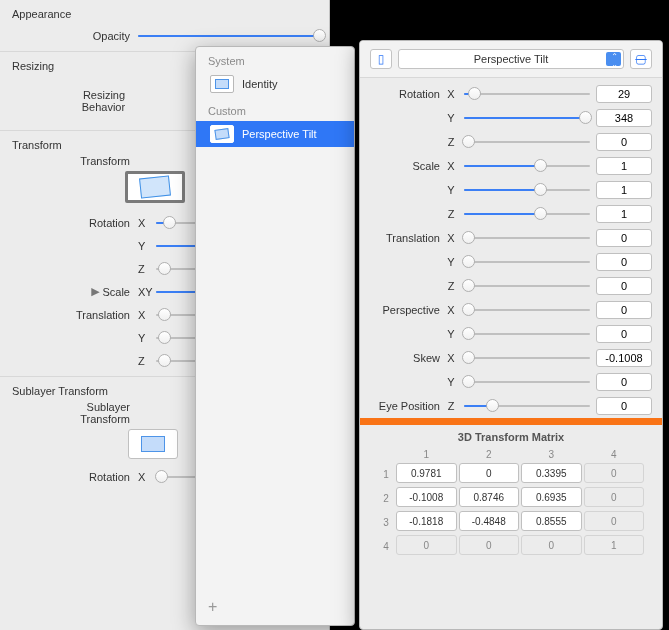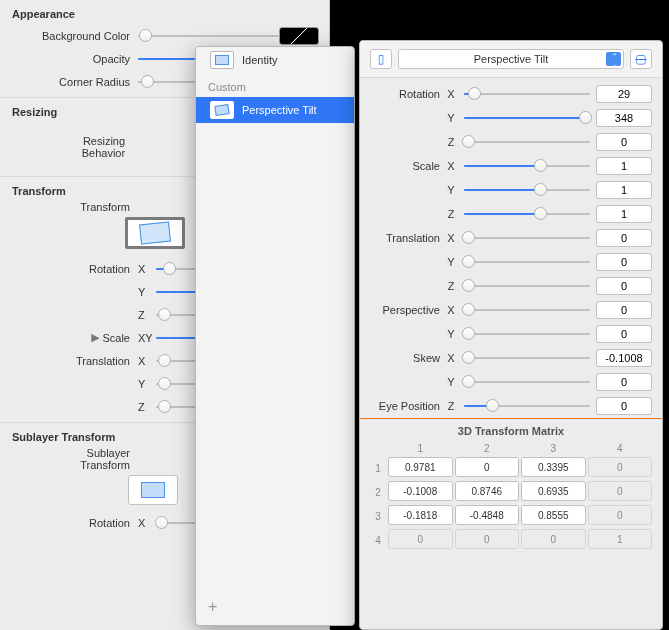--- a/index.html
+++ b/index.html
@@ -15,21 +15,21 @@
   .left-panel {
     position: absolute;
     left: 0; top: 0;
     width: 330px;
     height: 630px;
     background: #ececec;
     border-right: 1px solid #c4c4c4;
     padding: 4px 0;
   }
   .section-header {
-    font-weight: 700;
+    font-weight: 400;
     padding: 4px 12px;
     font-size: 11px;
   }
   .section-divider {
     border-top: 1px solid #d8d8d8;
     margin: 4px 0;
   }
   .prop-row {
     display: flex;
     align-items: center;
@@ -210,21 +210,21 @@
   }
   .hdr-select .chev {position:absolute;right:5px;top:3px;color:#fff;font-size:8px;z-index:1;line-height:1;}
   .r-row {
     display:flex;align-items:center;height:24px;
     padding:0 10px 0 0;
   }
   .r-label {width:84px;text-align:right;padding-right:4px;font-size:11px;}
   .r-axis {width:14px;text-align:center;font-size:11px;}
   .r-slider {flex:1;position:relative;height:18px;margin:0 6px;}
   .r-input {width:56px;height:18px;border:1px solid #c0c0c0;border-radius:3px;text-align:center;font-size:11px;background:#fff;}
-  .matrix-section {border-top:1px solid #f97316;padding:6px 10px 10px;}
+  .matrix-section {border-top:7px solid #f97316;padding:6px 18px 10px;}
   .matrix-title {text-align:center;font-weight:600;font-size:11px;color:#555;margin-bottom:4px;}
   .matrix-grid {display:grid;grid-template-columns:16px repeat(4,1fr);grid-template-rows:14px repeat(4,22px);gap:2px;}
   .mx-colhdr,.mx-rowhdr {display:flex;align-items:center;justify-content:center;color:#888;font-size:10px;}
   .mx-cell {height:20px;border:1px solid #c0c0c0;border-radius:3px;text-align:center;font-size:10px;background:#fff;display:flex;align-items:center;justify-content:center;}
   .mx-cell.readonly{background:#ececec;color:#888;border-color:#d4d4d4;}
   .sub-transform-well {
     width: 50px; height: 30px;
     margin: 4px 0 6px 128px;
     border: 1px solid #c0c0c0;
     background: #fff;
@@ -232,40 +232,25 @@
     display:flex;align-items:center;justify-content:center;
   }
   .sub-transform-well .icon-inner{width:24px;height:16px;background:rgba(60,140,240,.3);border:1px solid #4d94e8;}
 </style>
 </head>
 <body>
 
 <div class="left-panel">
   <div class="section-header">Appearance</div>
   <div class="prop-row">
-    <div class="prop-label">Background Color</div>
-    <div class="slider">
-        <div class="slider-track"></div>
-        <div class="slider-thumb" style="left:5%"></div>
-      </div>
-    <div class="swatch"></div>
-  </div>
-  <div class="prop-row">
     <div class="prop-label">Opacity</div>
     <div class="slider">
         <div class="slider-track"></div>
         <div class="slider-fill" style="width:100%"></div>
         <div class="slider-thumb" style="left:100%"></div>
-      </div>
-  </div>
-  <div class="prop-row">
-    <div class="prop-label">Corner Radius</div>
-    <div class="slider">
-        <div class="slider-track"></div>
-        <div class="slider-thumb" style="left:5%"></div>
       </div>
   </div>
 
   <div class="section-divider"></div>
   <div class="section-header">Resizing</div>
   <div style="display:flex;align-items:center">
     <div class="prop-label" style="white-space:pre-line">Resizing
 Behavior</div>
     <div class="resize-well">
       <svg width="48" height="38">
@@ -364,20 +349,21 @@
     <div class="prop-sublabel">X</div>
     <div class="slider">
         <div class="slider-track"></div>
         <div class="slider-thumb" style="left:5%"></div>
       </div>
     <input class="val-input" value="0" style="">
   </div>
 </div>
 
 <div class="popup">
+  <div class="popup-group-label">System</div>
   <div class="popup-item">
     <div class="icon">
         <div class="icon-inner"></div>
       </div>
     <span>Identity</span>
   </div>
   <div class="popup-group-label">Custom</div>
   <div class="popup-item selected">
     <div class="icon">
         <div class="icon-inner" style="transform:rotate(-8deg)"></div>

